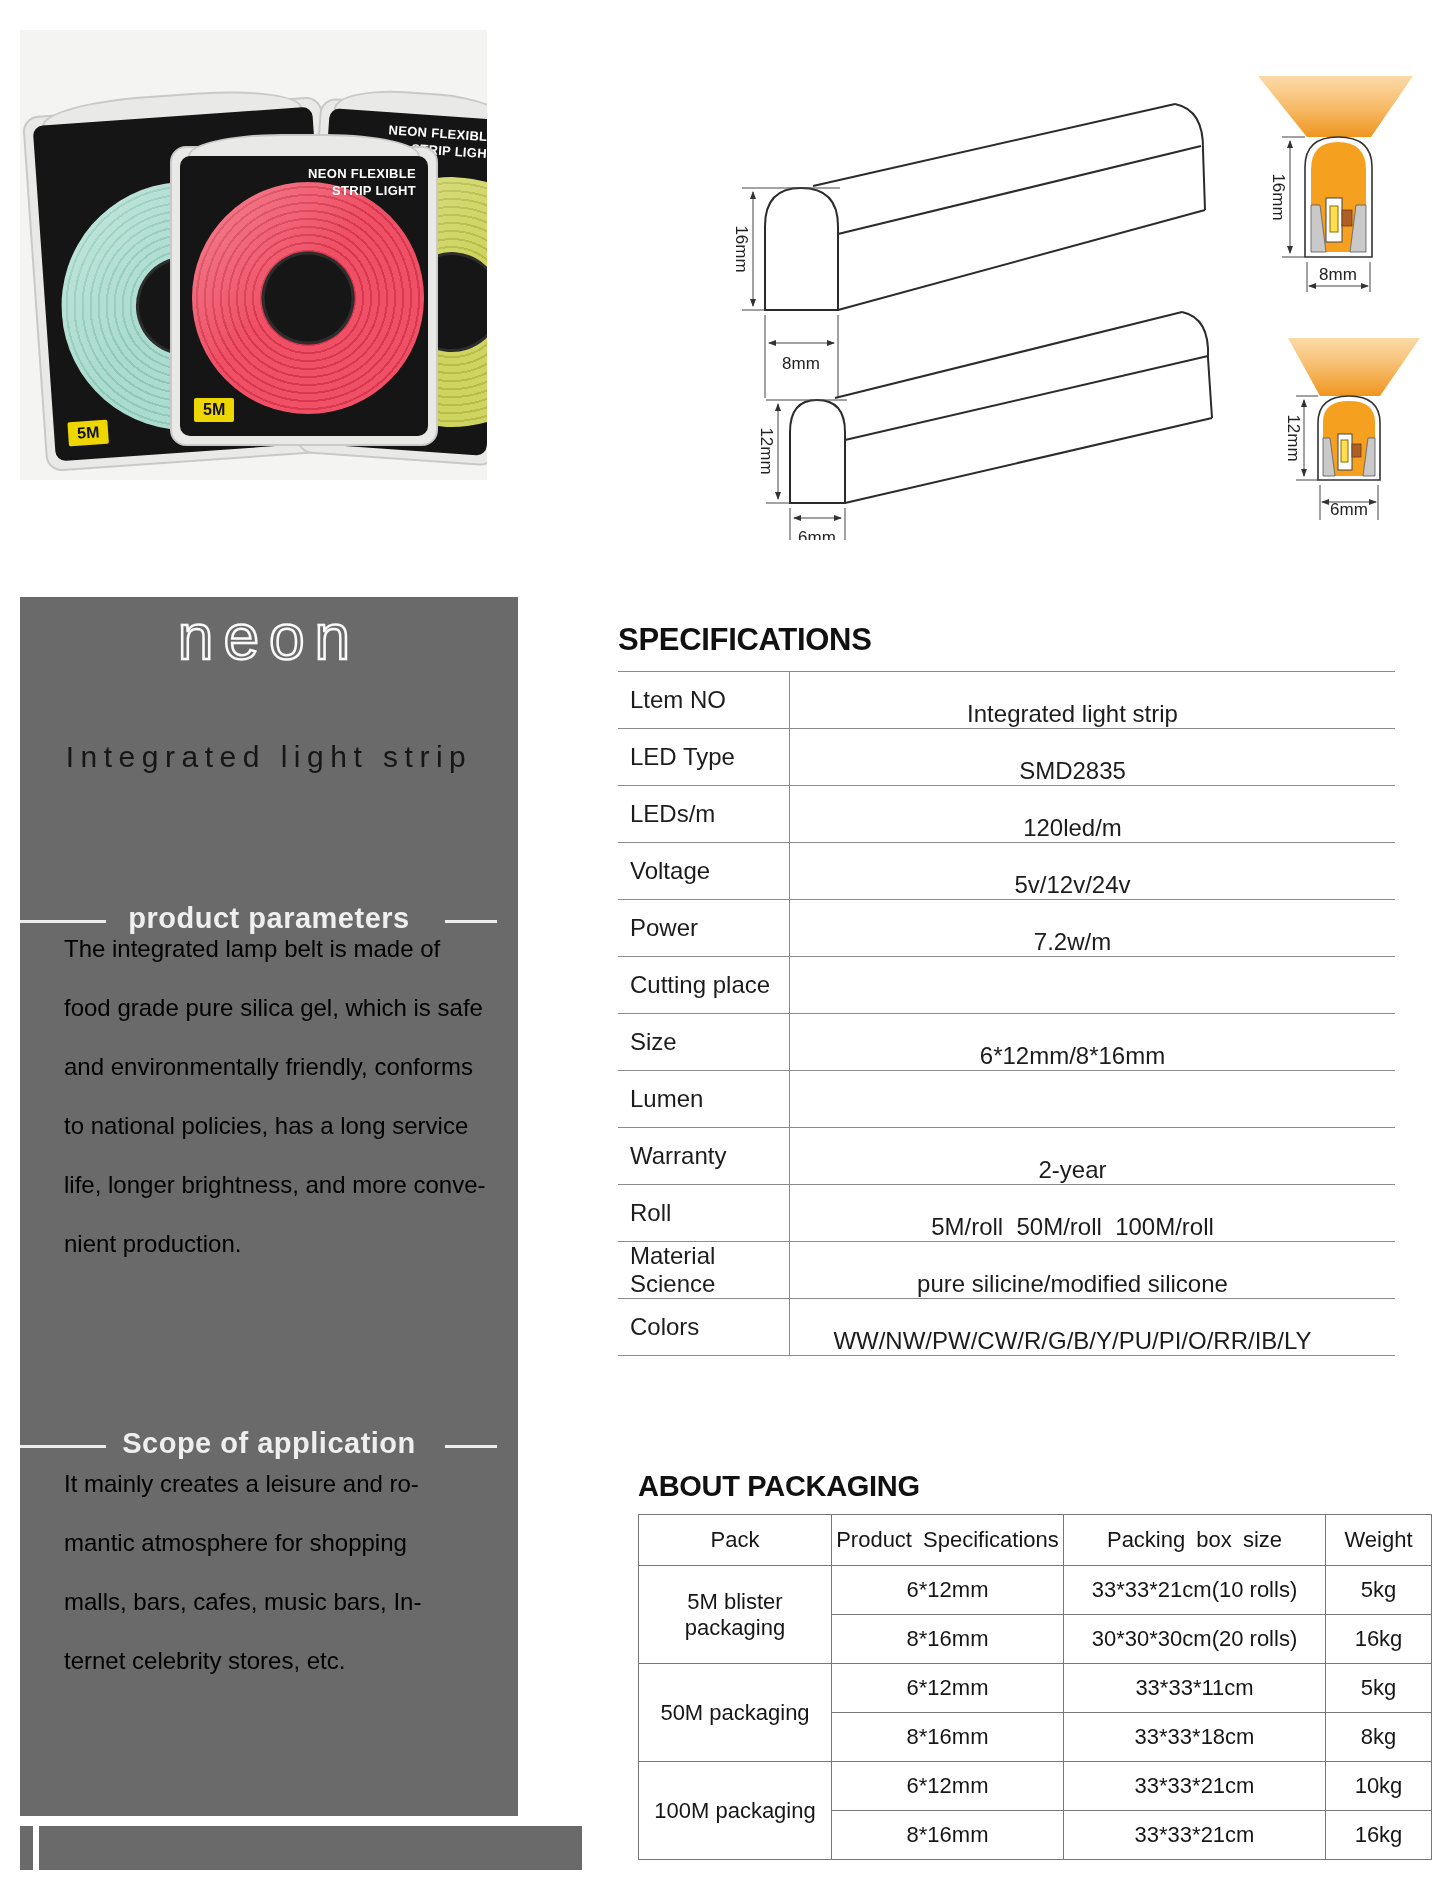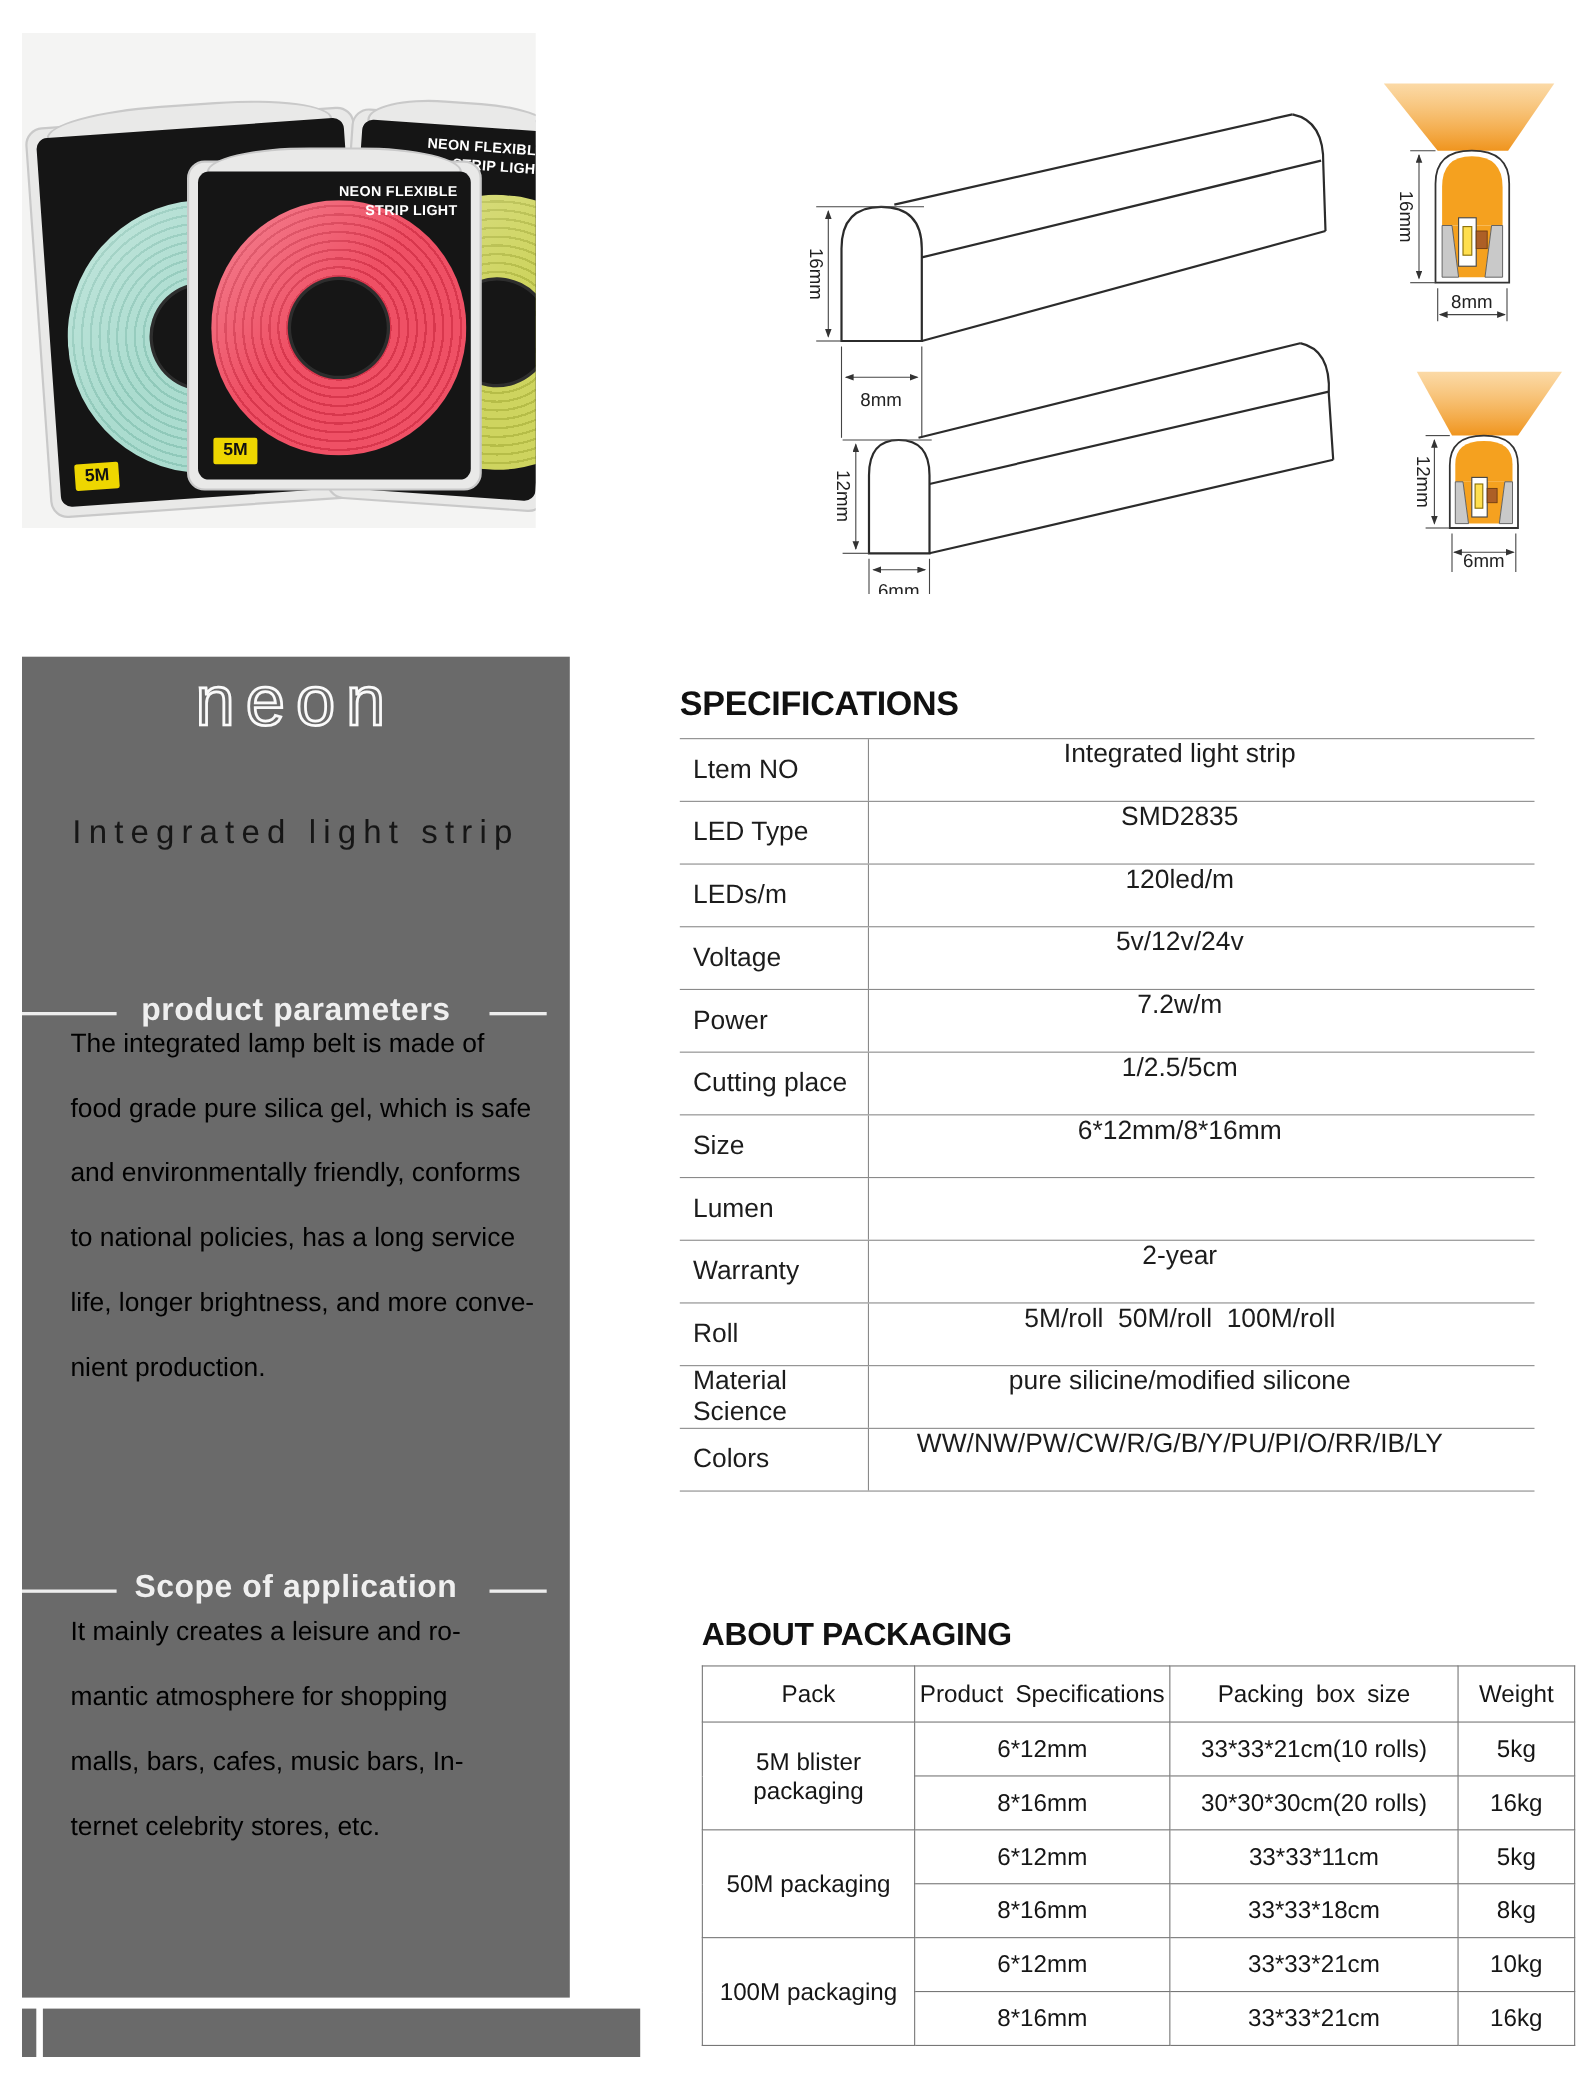--- a/index.html
+++ b/index.html
@@ -56,21 +56,21 @@
   .heading-1{top:305px;}
   .heading-2{top:830px;}
   .para{position:absolute;left:44px;right:20px;color:#000000;font-size:24px;line-height:59px;}
   .para-1{top:322px;}
   .para-2{top:857px;}
 
   
   .spec-heading{position:absolute;left:618px;top:622px;font-size:31px;font-weight:bold;
                 color:#111;letter-spacing:-.3px;}
   .spec-table{position:absolute;left:618px;top:671px;width:777px;border-top:1px solid #8a8a8a;}
-  .spec-row{display:flex;height:56px;border-bottom:1px solid #8a8a8a;align-items:flex-start;}
+  .spec-row{display:flex;height:56px;border-bottom:1px solid #8a8a8a;align-items:flex-end;}
   .spec-label{width:172px;height:100%;display:flex;align-items:center;
               border-right:1px solid #8a8a8a;padding-left:12px;box-sizing:border-box;
               font-size:24px;color:#1c1c1c;}
   .spec-value{flex:1;text-align:center;font-size:24px;color:#1c1c1c;
               padding-right:40px;white-space:pre;}
 
   
   .packaging-heading{position:absolute;left:638px;top:1470px;font-size:29px;font-weight:bold;
                      color:#111;letter-spacing:-.3px;}
   .packaging-table{position:absolute;left:638px;top:1514px;border-collapse:collapse;
@@ -271,21 +271,20 @@
       <div class="spec-row">
         <div class="spec-label">Voltage</div>
         <div class="spec-value">5v/12v/24v</div>
       </div>
       <div class="spec-row">
         <div class="spec-label">Power</div>
         <div class="spec-value">7.2w/m</div>
       </div>
       <div class="spec-row">
         <div class="spec-label">Cutting place</div>
-        <div class="spec-value">1/2.5/5cm</div>
       </div>
       <div class="spec-row">
         <div class="spec-label">Size</div>
         <div class="spec-value">6*12mm/8*16mm</div>
       </div>
       <div class="spec-row">
         <div class="spec-label">Lumen</div>
       </div>
       <div class="spec-row">
         <div class="spec-label">Warranty</div>

